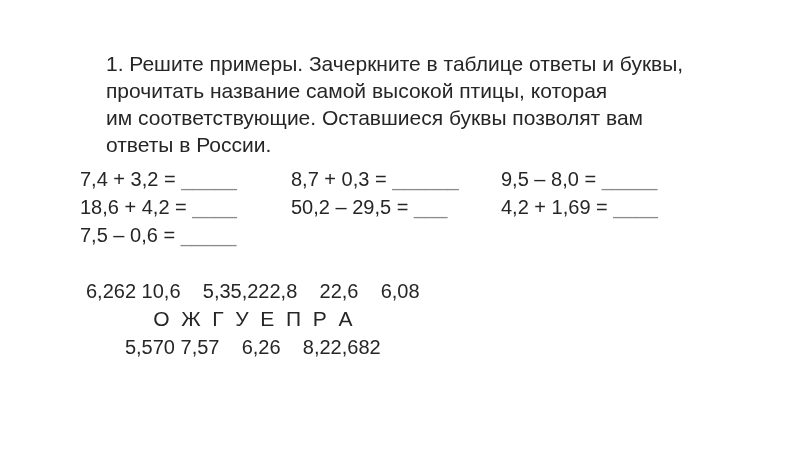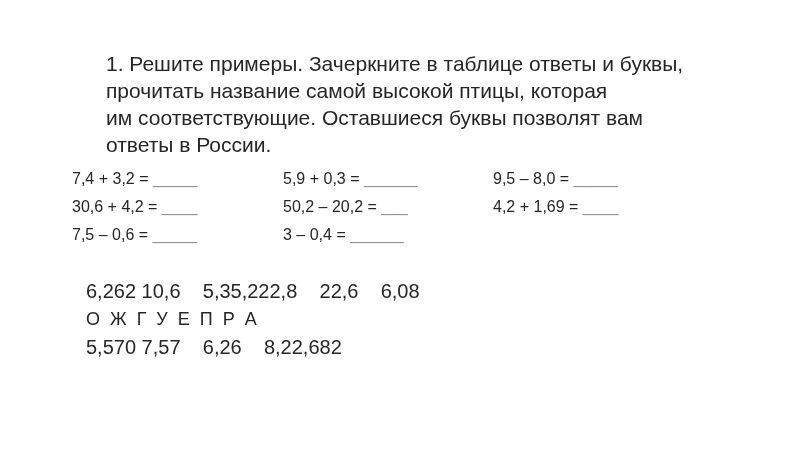--- a/index.html
+++ b/index.html
@@ -22,70 +22,70 @@
     position: absolute;
     left: 86px;
     top: 50px;
     font-size: 21px;
     line-height: 27px;
     white-space: nowrap;
     margin-left: 20px;
   }
   .eq-grid {
     position: absolute;
-    left: 72px;
+    left: 80px;
     top: 165px;
     display: grid;
     grid-template-columns: 211px 210px 230px;
-    font-size: 16px;
+    font-size: 20px;
     line-height: 28px;
     white-space: nowrap;
   }
   .eq-cell { height: 28px; }
   .blank {
     color: #8c8c8c;
   }
   .answers {
     position: absolute;
     left: 86px;
     top: 277px;
     font-size: 20px;
     line-height: 28px;
+    text-align: center;
   }
   .ans-line {
     height: 28px;
     white-space: pre;
   }
   .letters {
-    font-size: 18px;
+    font-size: 21px;
   }
 </style>
 </head>
 <body>
 
 <div class="slide">
 
   <div class="title">
     <div>1. Решите примеры. Зачеркните в таблице ответы и буквы,</div>
     <div>прочитать название самой высокой птицы, которая</div>
     <div>им соответствующие. Оставшиеся буквы позволят вам</div>
     <div>ответы в России.</div>
   </div>
 
   <div class="eq-grid">
     <div class="eq-cell"><span>7,4 + 3,2 =</span> <span class="blank">_____</span></div>
-    <div class="eq-cell"><span>5,9 + 0,3 =</span> <span class="blank">______</span></div>
+    <div class="eq-cell"><span>8,7 + 0,3 =</span> <span class="blank">______</span></div>
     <div class="eq-cell"><span>9,5 – 8,0 =</span> <span class="blank">_____</span></div>
 
-    <div class="eq-cell"><span>30,6 + 4,2 =</span> <span class="blank">____</span></div>
-    <div class="eq-cell"><span>50,2 – 20,2 =</span> <span class="blank">___</span></div>
+    <div class="eq-cell"><span>18,6 + 4,2 =</span> <span class="blank">____</span></div>
+    <div class="eq-cell"><span>50,2 – 29,5 =</span> <span class="blank">___</span></div>
     <div class="eq-cell"><span>4,2 + 1,69 =</span> <span class="blank">____</span></div>
 
     <div class="eq-cell"><span>7,5 – 0,6 =</span> <span class="blank">_____</span></div>
-    <div class="eq-cell"><span>3 – 0,4 =</span> <span class="blank">______</span></div>
     <div class="eq-cell"></div>
   </div>
 
   <div class="answers">
     <div class="ans-line nums">6,262 10,6    5,35,222,8    22,6    6,08</div>
     <div class="ans-line letters">О  Ж  Г  У  Е  П  Р  А</div>
     <div class="ans-line nums">5,570 7,57    6,26    8,22,682</div>
   </div>
 
 </div>

